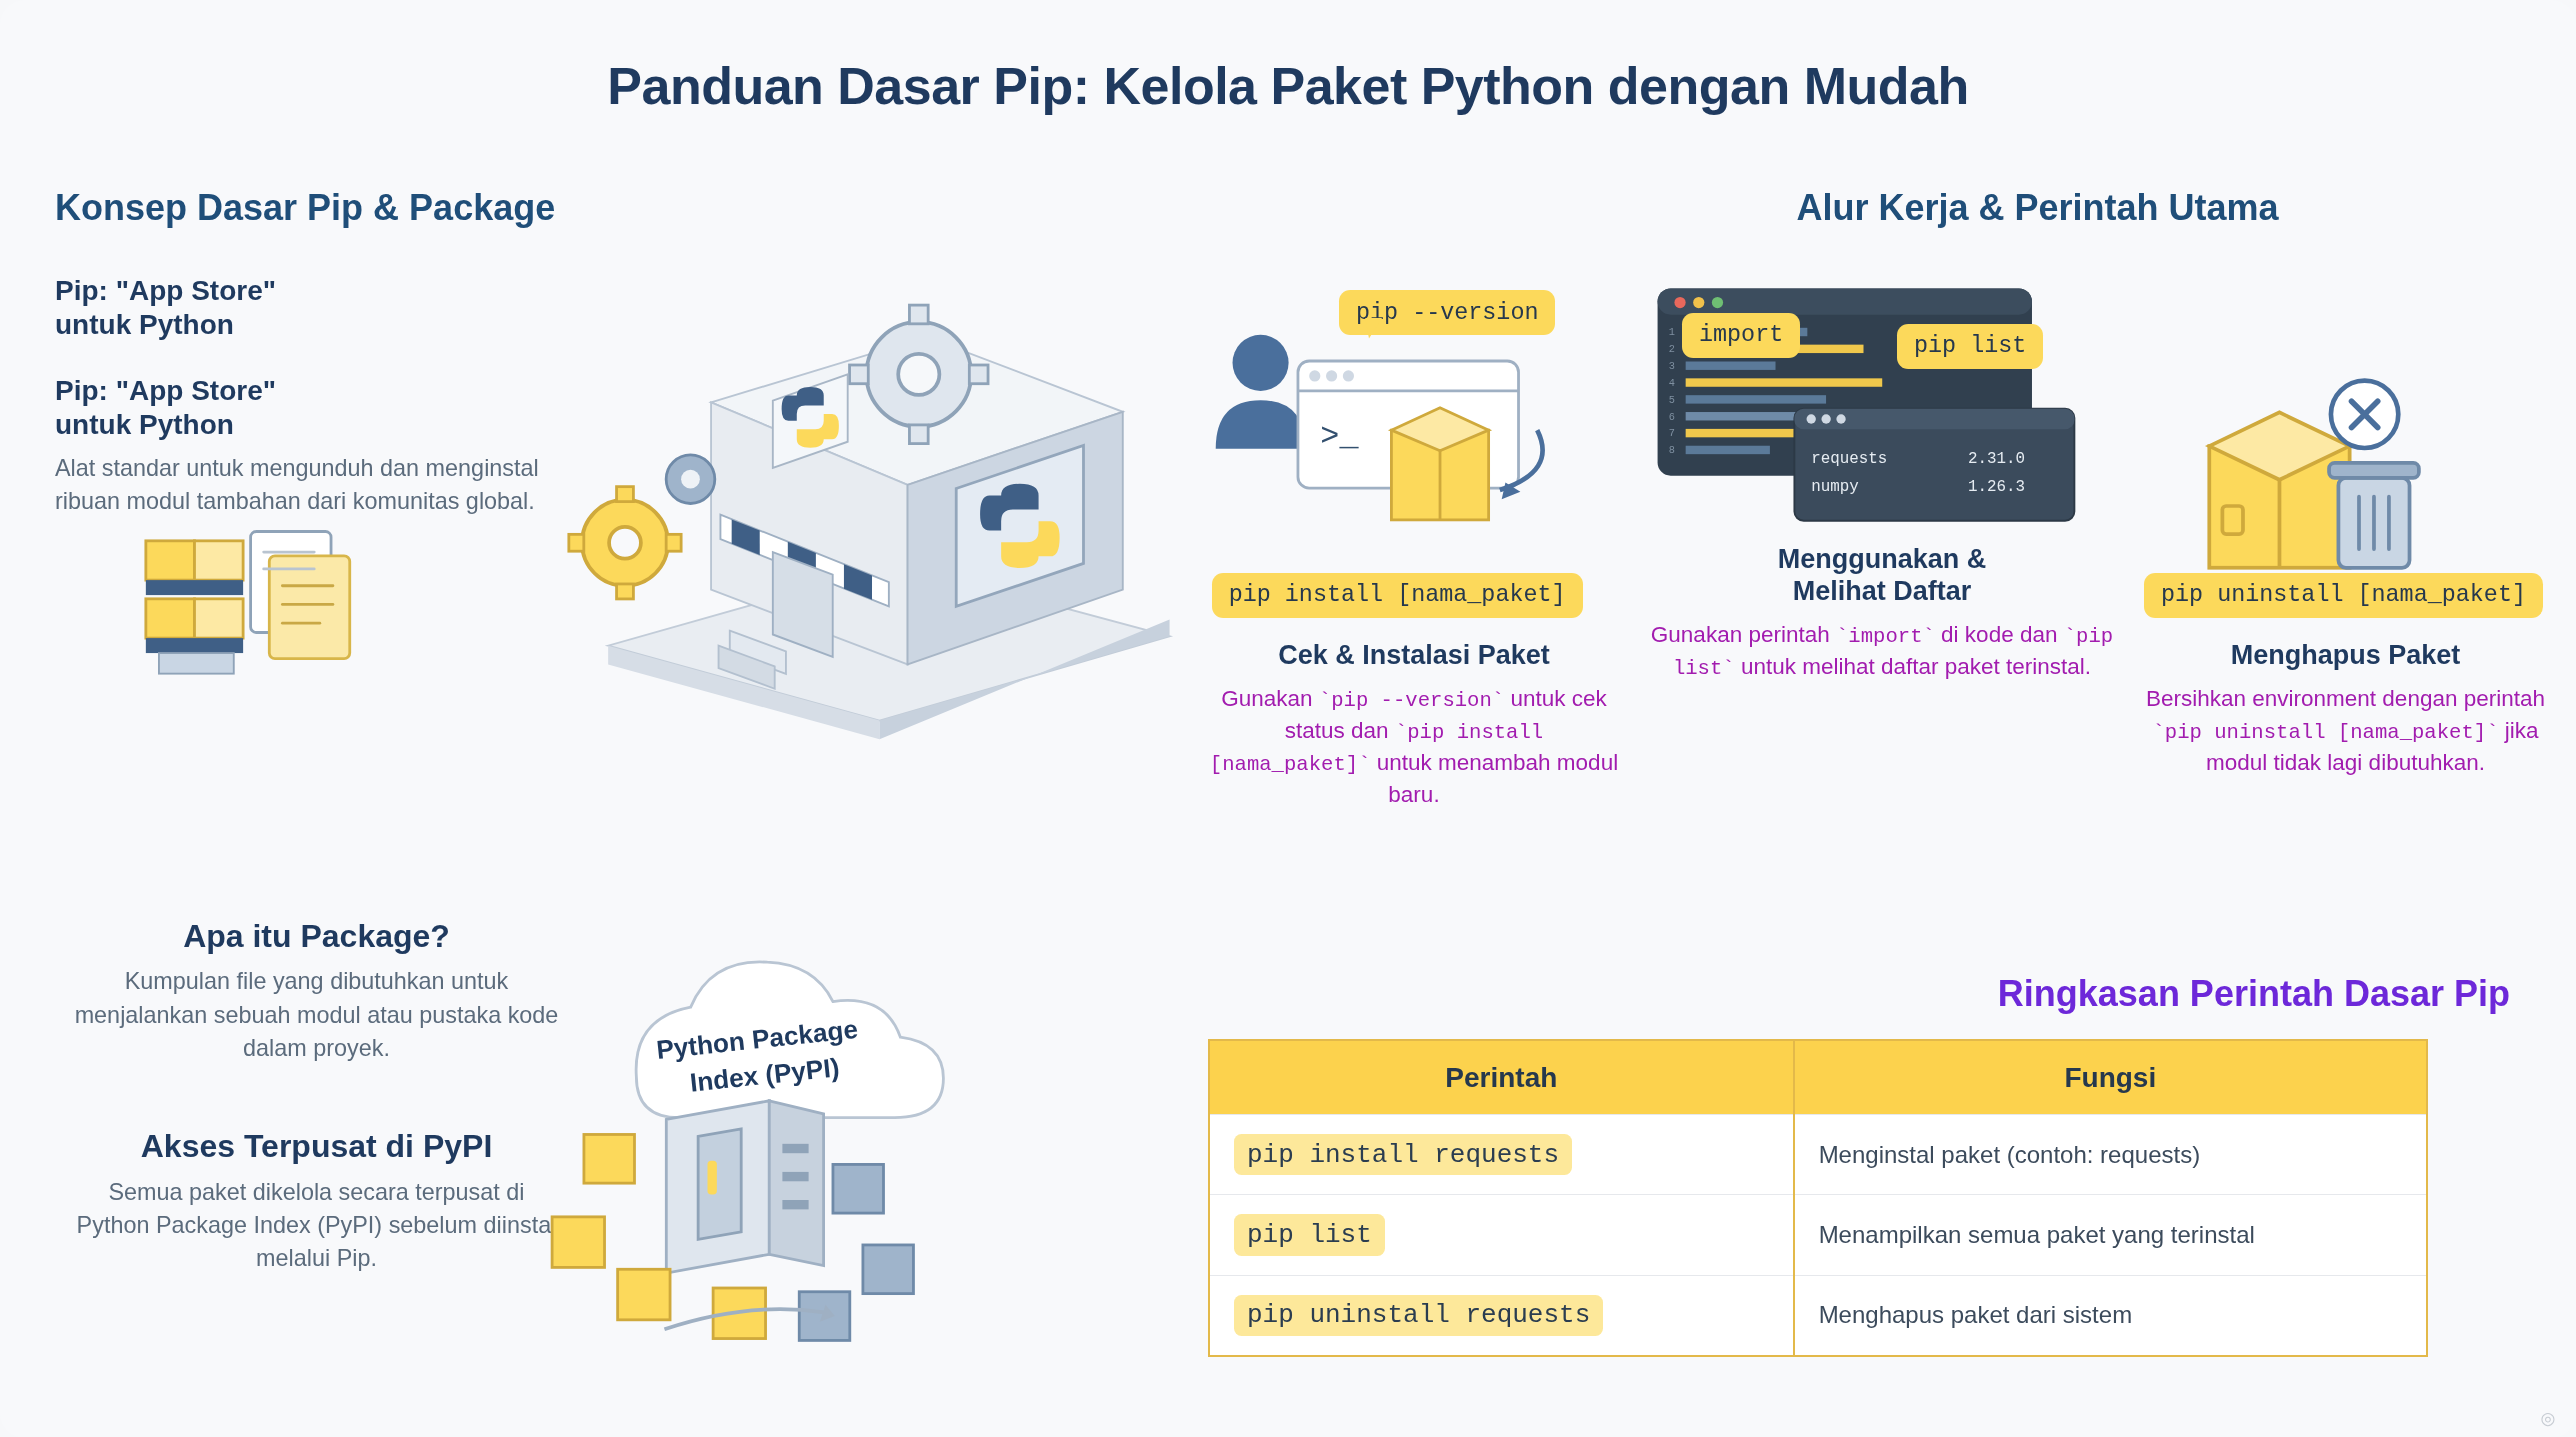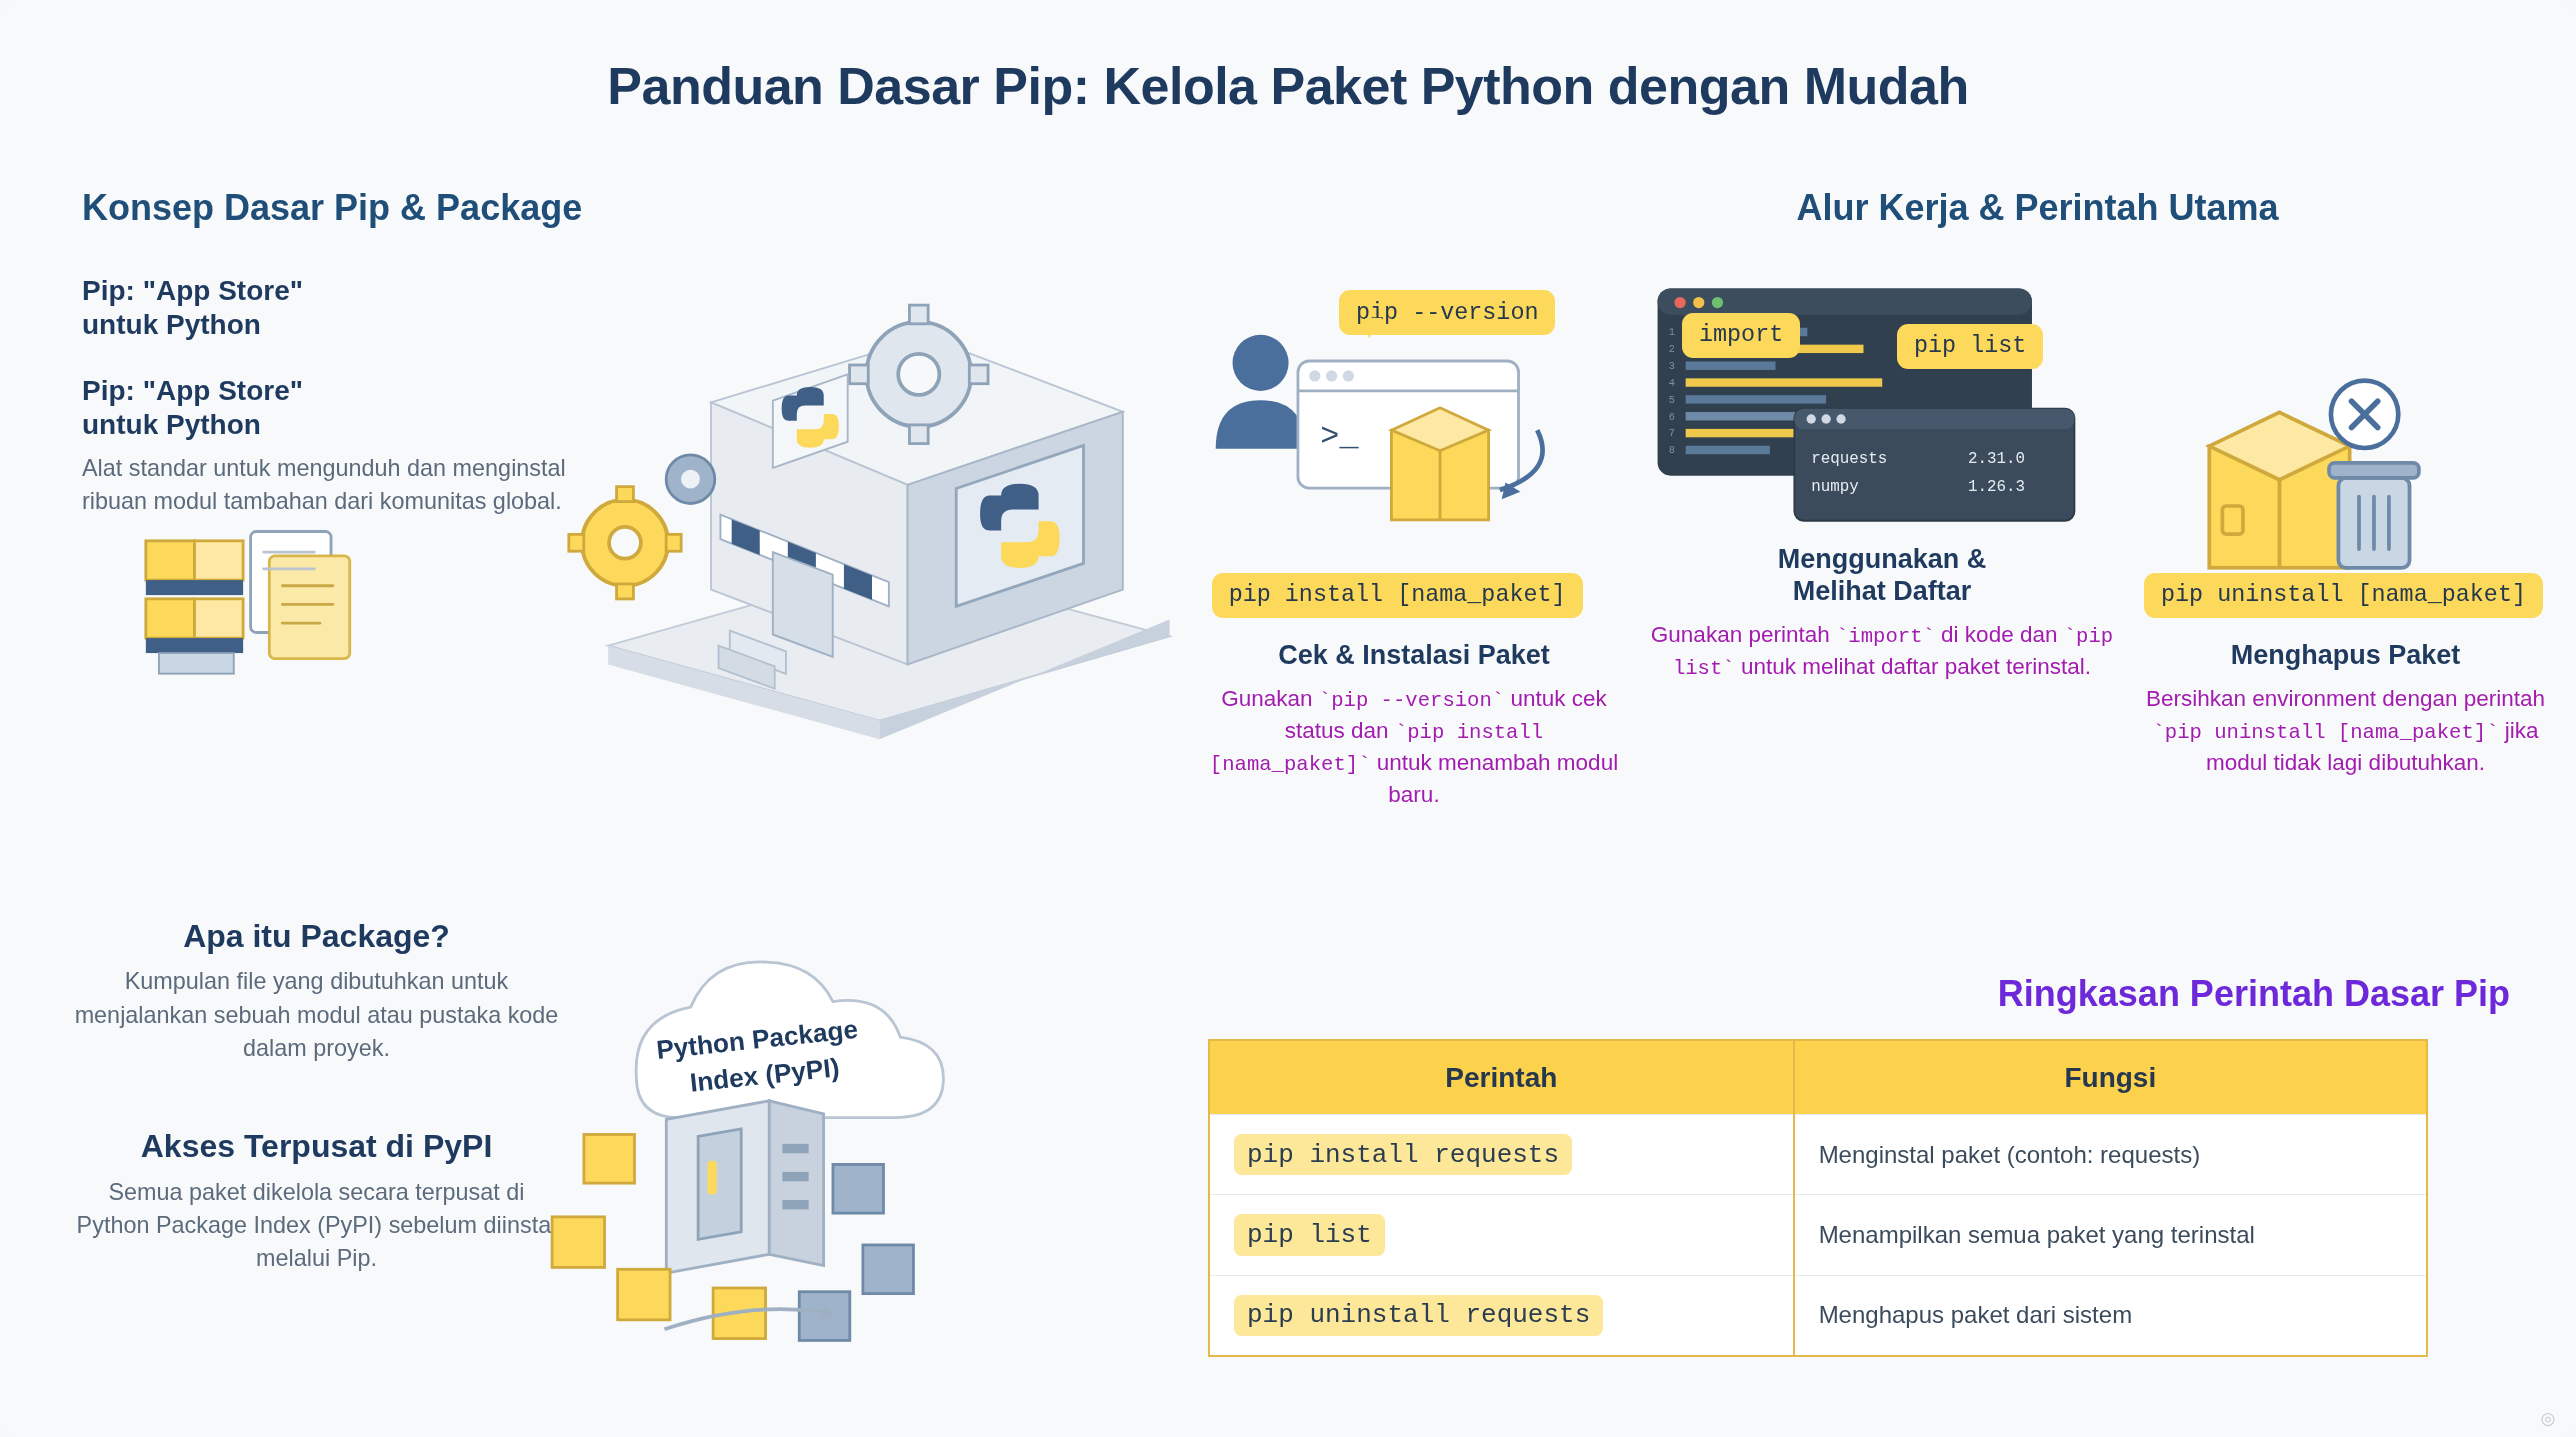--- a/index.html
+++ b/index.html
@@ -26,21 +26,21 @@
     letter-spacing: -0.5px;
   }
   .col-title {
     font-size: 36px;
     font-weight: bold;
     color: #1f4e79;
   }
   
   .left-col {
     position: absolute;
-    top: 187px; left: 82px;
+    top: 187px; left: 55px;
     width: 524px;
   }
   .left-col .col-title { margin-bottom: 45px; }
   .lblock { margin-bottom: 32px; }
   .lblock h3 {
     font-size: 28px;
     font-weight: bold;
     color: #1f3a5f;
     line-height: 1.22;
     margin-bottom: 9.4px;

